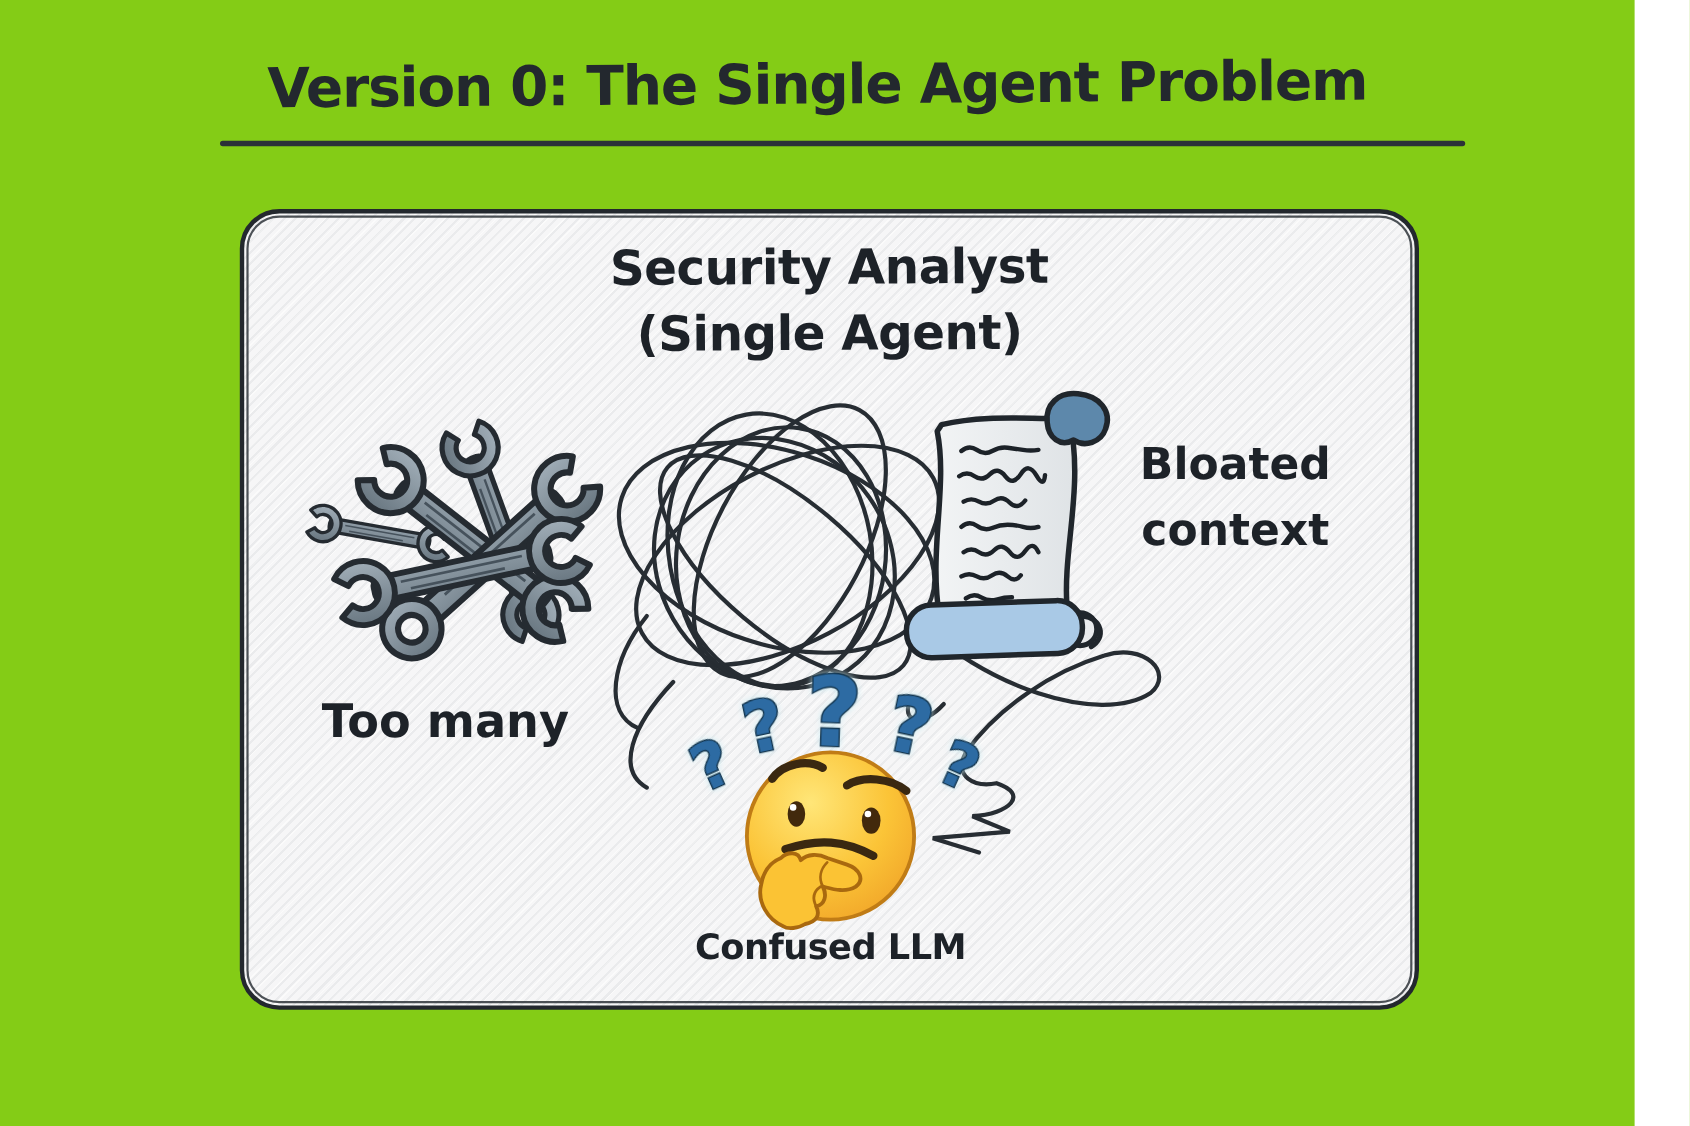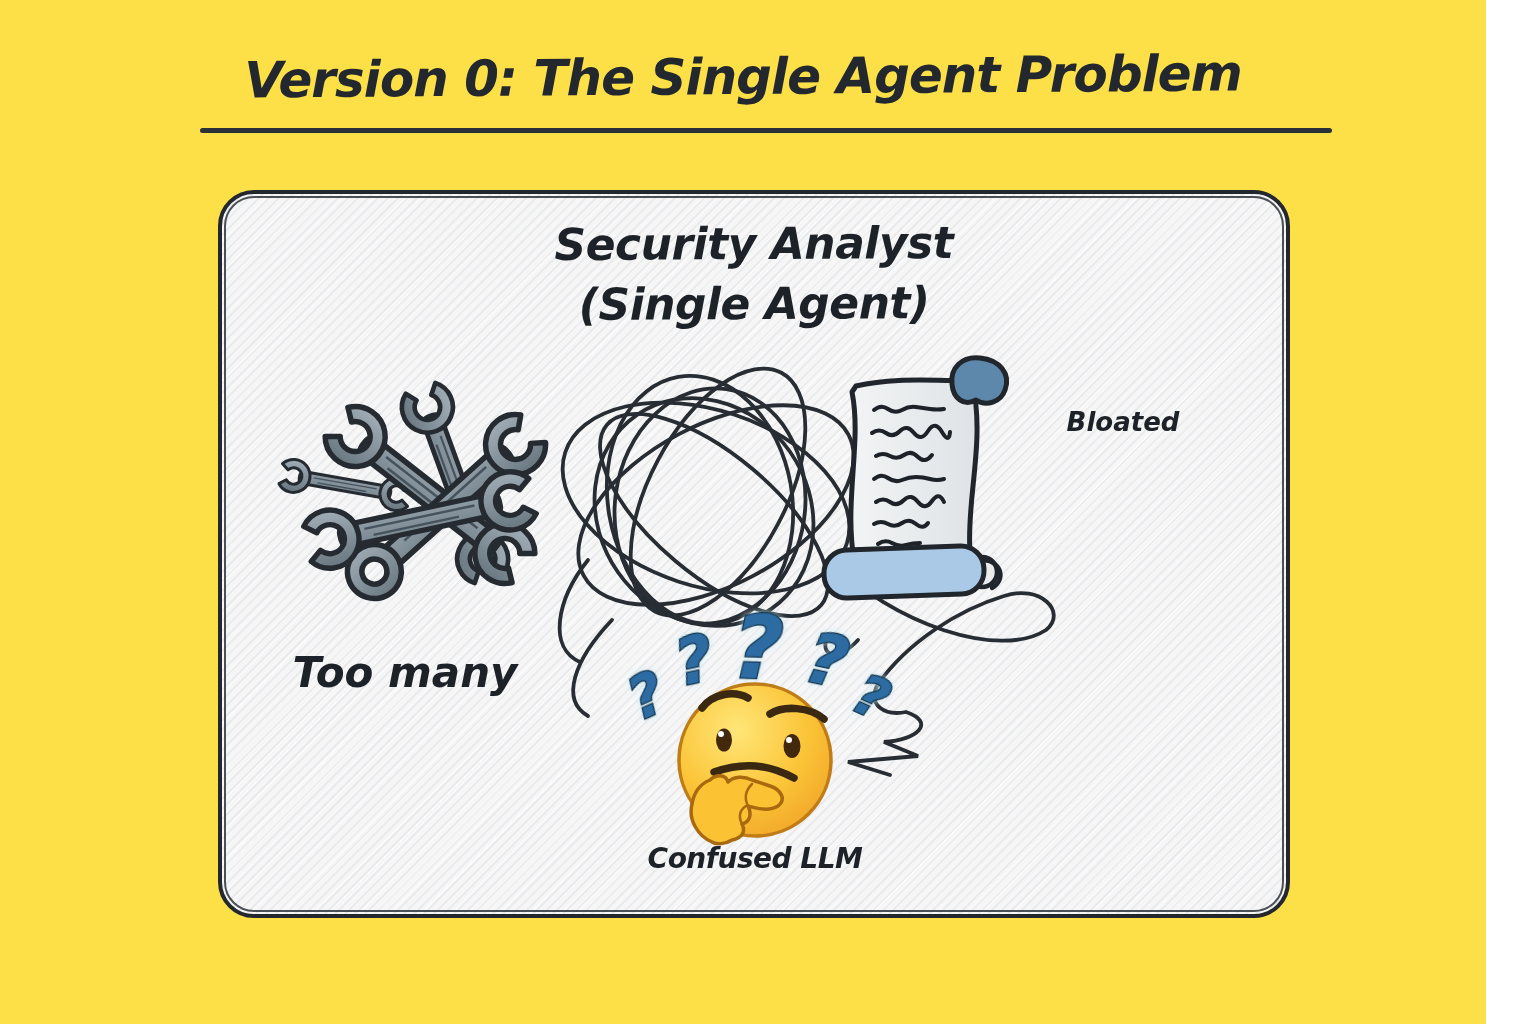--- a/index.html
+++ b/index.html
@@ -1,20 +1,19 @@
 <!DOCTYPE html>
 <html><head>
 <meta charset="utf-8">
 <style>
   html,body{margin:0;padding:0;background:#ffffff;}
   .stage{
-    position:relative;width:1486px;height:1024px;background:#fde047;
+    position:relative;width:1486px;height:1024px;background:#84cc16;
     overflow:hidden;font-family:"DejaVu Sans","Liberation Sans",sans-serif;
     color:#1e2329;
-    font-style:italic;
   }
   
   .title{
     position:absolute;left:0;top:48px;width:100%;text-align:center;
     font-size:50px;font-weight:700;letter-spacing:-1px;color:#23282e;
     transform:rotate(-0.4deg);
   }
   .title-underline{
     position:absolute;left:200px;top:128px;width:1132px;height:5px;
     background:#2b3138;border-radius:3px;
@@ -35,23 +34,23 @@
   }
   
   .art{position:absolute;left:0;top:0;width:1536px;height:1024px;z-index:2;pointer-events:none;}
   
   .lbl{position:absolute;z-index:3;font-weight:700;color:#1d2228;text-align:center;}
   .panel-heading{
     left:218px;top:214px;width:1072px;font-size:44px;line-height:60px;letter-spacing:-0.5px;
     transform:rotate(-0.3deg);
   }
   .panel-heading .line{display:block;}
-  .tools-label{left:270px;top:628px;width:270px;font-size:42px;line-height:56px;margin-top:17px;}
-  .context-label{left:1018px;top:392px;width:210px;font-size:26px;line-height:60px;}
-  .llm-label{left:520px;top:842px;width:470px;font-size:28px;letter-spacing:-0.5px;}
+  .tools-label{left:270px;top:628px;width:270px;font-size:42px;line-height:56px;}
+  .context-label{left:1018px;top:392px;width:210px;font-size:40px;line-height:60px;}
+  .llm-label{left:520px;top:842px;width:470px;font-size:32px;letter-spacing:-0.5px;}
   .line{display:block;}
   .qmark{
     font-family:"DejaVu Sans","Liberation Sans",sans-serif;font-weight:700;
     fill:#2d6ba3;stroke:#14364f;stroke-width:2.5px;paint-order:stroke;
     filter:drop-shadow(0 0 3px rgba(195,232,240,0.9));
   }
 </style>
 </head>
 <body>
 
@@ -165,17 +164,18 @@
     <span class="line">Security Analyst</span>
     <span class="line">(Single Agent)</span>
   </div>
 
   <div class="lbl tools-label">
     <span class="line">Too many</span>
   </div>
 
   <div class="lbl context-label">
     <span class="line">Bloated</span>
+    <span class="line">context</span>
   </div>
 
   <div class="lbl llm-label">Confused LLM</div>
 
 </div>
 
 </body></html>

